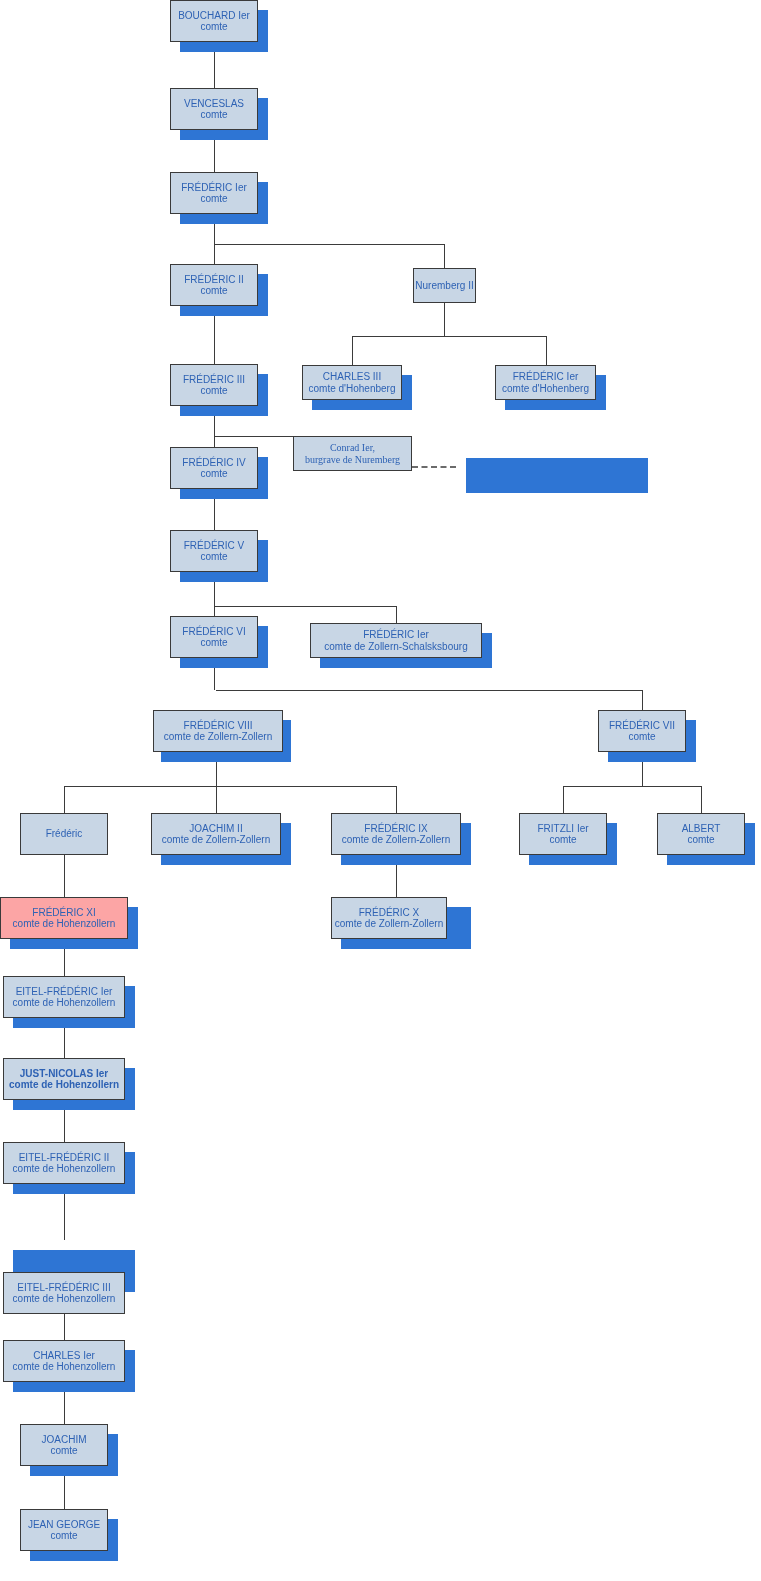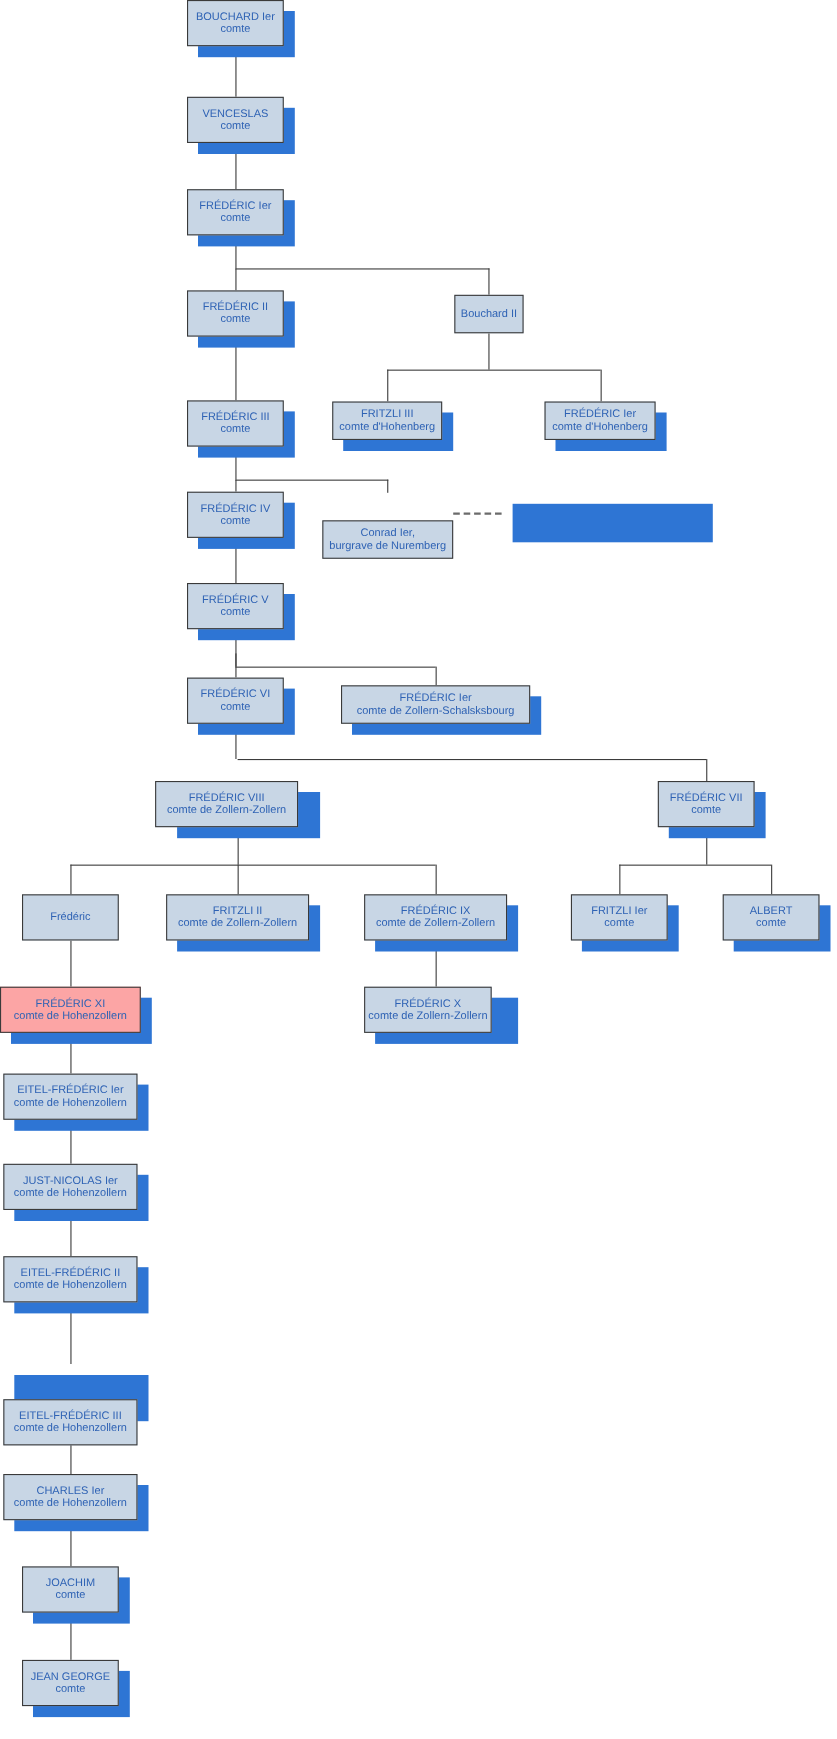--- a/index.html
+++ b/index.html
@@ -121,78 +121,78 @@
     <div class="node" style="left: 170px; top: 172px; width: 88px; height: 42px; background: rgb(200, 214, 229); border-color: rgb(58, 58, 58); color: rgb(46, 98, 180);">
       <span class="l1">FRÉDÉRIC Ier</span>
       <span class="l2">comte</span>
     </div>
     <div class="shadow" style="background: rgb(46, 117, 212); left: 180px; top: 274px; width: 88px; height: 42px;"></div>
     <div class="node" style="left: 170px; top: 264px; width: 88px; height: 42px; background: rgb(200, 214, 229); border-color: rgb(58, 58, 58); color: rgb(46, 98, 180);">
       <span class="l1">FRÉDÉRIC II</span>
       <span class="l2">comte</span>
     </div>
     <div class="node" style="left: 413px; top: 268px; width: 63px; height: 35px; background: rgb(200, 214, 229); border-color: rgb(58, 58, 58); color: rgb(46, 98, 180);">
-      <span class="l1">Bouchard II</span>
+      <span class="l1">Nuremberg II</span>
     </div>
     <div class="shadow" style="background: rgb(46, 117, 212); left: 180px; top: 374px; width: 88px; height: 42px;"></div>
     <div class="node" style="left: 170px; top: 364px; width: 88px; height: 42px; background: rgb(200, 214, 229); border-color: rgb(58, 58, 58); color: rgb(46, 98, 180);">
       <span class="l1">FRÉDÉRIC III</span>
       <span class="l2">comte</span>
     </div>
     <div class="shadow" style="background: rgb(46, 117, 212); left: 312px; top: 375px; width: 100px; height: 35px;"></div>
     <div class="node" style="left: 302px; top: 365px; width: 100px; height: 35px; background: rgb(200, 214, 229); border-color: rgb(58, 58, 58); color: rgb(46, 98, 180);">
-      <span class="l1">FRITZLI III</span>
+      <span class="l1">CHARLES III</span>
       <span class="l2">comte d'Hohenberg</span>
     </div>
     <div class="shadow" style="background: rgb(46, 117, 212); left: 505px; top: 375px; width: 101px; height: 35px;"></div>
     <div class="node" style="left: 495px; top: 365px; width: 101px; height: 35px; background: rgb(200, 214, 229); border-color: rgb(58, 58, 58); color: rgb(46, 98, 180);">
       <span class="l1">FRÉDÉRIC Ier</span>
       <span class="l2">comte d'Hohenberg</span>
     </div>
     <div class="shadow" style="background: rgb(46, 117, 212); left: 180px; top: 457px; width: 88px; height: 42px;"></div>
     <div class="node" style="left: 170px; top: 447px; width: 88px; height: 42px; background: rgb(200, 214, 229); border-color: rgb(58, 58, 58); color: rgb(46, 98, 180);">
       <span class="l1">FRÉDÉRIC IV</span>
       <span class="l2">comte</span>
     </div>
-    <div class="node" style="left: 293px; top: 473px; width: 119px; height: 35px; background: rgb(200, 214, 229); border-color: rgb(58, 58, 58); color: rgb(46, 98, 180);">
+    <div class="node" style="left: 293px; top: 436px; width: 119px; height: 35px; background: rgb(200, 214, 229); border-color: rgb(58, 58, 58); color: rgb(46, 98, 180); font-family: Liberation Serif, serif;">
       <span class="l1">Conrad Ier,</span>
       <span class="l2">burgrave de Nuremberg</span>
     </div>
     <div class="shadow" style="background: rgb(46, 117, 212); left: 466px; top: 458px; width: 182px; height: 35px;"></div>
     <div class="shadow" style="background: rgb(46, 117, 212); left: 180px; top: 540px; width: 88px; height: 42px;"></div>
     <div class="node" style="left: 170px; top: 530px; width: 88px; height: 42px; background: rgb(200, 214, 229); border-color: rgb(58, 58, 58); color: rgb(46, 98, 180);">
       <span class="l1">FRÉDÉRIC V</span>
       <span class="l2">comte</span>
     </div>
     <div class="shadow" style="background: rgb(46, 117, 212); left: 180px; top: 626px; width: 88px; height: 42px;"></div>
     <div class="node" style="left: 170px; top: 616px; width: 88px; height: 42px; background: rgb(200, 214, 229); border-color: rgb(58, 58, 58); color: rgb(46, 98, 180);">
       <span class="l1">FRÉDÉRIC VI</span>
       <span class="l2">comte</span>
     </div>
     <div class="shadow" style="background: rgb(46, 117, 212); left: 320px; top: 633px; width: 172px; height: 35px;"></div>
     <div class="node" style="left: 310px; top: 623px; width: 172px; height: 35px; background: rgb(200, 214, 229); border-color: rgb(58, 58, 58); color: rgb(46, 98, 180);">
       <span class="l1">FRÉDÉRIC Ier</span>
       <span class="l2">comte de Zollern-Schalsksbourg</span>
     </div>
     <div class="shadow" style="background: rgb(46, 117, 212); left: 161px; top: 720px; width: 130px; height: 42px;"></div>
-    <div class="node" style="left: 141px; top: 710px; width: 130px; height: 42px; background: rgb(200, 214, 229); border-color: rgb(58, 58, 58); color: rgb(46, 98, 180);">
+    <div class="node" style="left: 153px; top: 710px; width: 130px; height: 42px; background: rgb(200, 214, 229); border-color: rgb(58, 58, 58); color: rgb(46, 98, 180);">
       <span class="l1">FRÉDÉRIC VIII</span>
       <span class="l2">comte de Zollern-Zollern</span>
     </div>
     <div class="shadow" style="background: rgb(46, 117, 212); left: 608px; top: 720px; width: 88px; height: 42px;"></div>
     <div class="node" style="left: 598px; top: 710px; width: 88px; height: 42px; background: rgb(200, 214, 229); border-color: rgb(58, 58, 58); color: rgb(46, 98, 180);">
       <span class="l1">FRÉDÉRIC VII</span>
       <span class="l2">comte</span>
     </div>
     <div class="node" style="left: 20px; top: 813px; width: 88px; height: 42px; background: rgb(200, 214, 229); border-color: rgb(58, 58, 58); color: rgb(46, 98, 180);">
       <span class="l1">Frédéric</span>
     </div>
     <div class="shadow" style="background: rgb(46, 117, 212); left: 161px; top: 823px; width: 130px; height: 42px;"></div>
     <div class="node" style="left: 151px; top: 813px; width: 130px; height: 42px; background: rgb(200, 214, 229); border-color: rgb(58, 58, 58); color: rgb(46, 98, 180);">
-      <span class="l1">FRITZLI II</span>
+      <span class="l1">JOACHIM II</span>
       <span class="l2">comte de Zollern-Zollern</span>
     </div>
     <div class="shadow" style="background: rgb(46, 117, 212); left: 341px; top: 823px; width: 130px; height: 42px;"></div>
     <div class="node" style="left: 331px; top: 813px; width: 130px; height: 42px; background: rgb(200, 214, 229); border-color: rgb(58, 58, 58); color: rgb(46, 98, 180);">
       <span class="l1">FRÉDÉRIC IX</span>
       <span class="l2">comte de Zollern-Zollern</span>
     </div>
     <div class="shadow" style="background: rgb(46, 117, 212); left: 529px; top: 823px; width: 88px; height: 42px;"></div>
     <div class="node" style="left: 519px; top: 813px; width: 88px; height: 42px; background: rgb(200, 214, 229); border-color: rgb(58, 58, 58); color: rgb(46, 98, 180);">
       <span class="l1">FRITZLI Ier</span>
@@ -212,21 +212,21 @@
     <div class="node" style="left: 331px; top: 897px; width: 116px; height: 42px; background: rgb(200, 214, 229); border-color: rgb(58, 58, 58); color: rgb(46, 98, 180);">
       <span class="l1">FRÉDÉRIC X</span>
       <span class="l2">comte de Zollern-Zollern</span>
     </div>
     <div class="shadow" style="background: rgb(46, 117, 212); left: 13px; top: 986px; width: 122px; height: 42px;"></div>
     <div class="node" style="left: 3px; top: 976px; width: 122px; height: 42px; background: rgb(200, 214, 229); border-color: rgb(58, 58, 58); color: rgb(46, 98, 180);">
       <span class="l1">EITEL-FRÉDÉRIC Ier</span>
       <span class="l2">comte de Hohenzollern</span>
     </div>
     <div class="shadow" style="background: rgb(46, 117, 212); left: 13px; top: 1068px; width: 122px; height: 42px;"></div>
-    <div class="node" style="left: 3px; top: 1058px; width: 122px; height: 42px; background: rgb(200, 214, 229); border-color: rgb(58, 58, 58); color: rgb(46, 98, 180);">
+    <div class="node" style="left: 3px; top: 1058px; width: 122px; height: 42px; background: rgb(200, 214, 229); border-color: rgb(58, 58, 58); color: rgb(46, 98, 180); font-weight: bold;">
       <span class="l1">JUST-NICOLAS Ier</span>
       <span class="l2">comte de Hohenzollern</span>
     </div>
     <div class="shadow" style="background: rgb(46, 117, 212); left: 13px; top: 1152px; width: 122px; height: 42px;"></div>
     <div class="node" style="left: 3px; top: 1142px; width: 122px; height: 42px; background: rgb(200, 214, 229); border-color: rgb(58, 58, 58); color: rgb(46, 98, 180);">
       <span class="l1">EITEL-FRÉDÉRIC II</span>
       <span class="l2">comte de Hohenzollern</span>
     </div>
     <div class="shadow" style="background: rgb(46, 117, 212); left: 13px; top: 1250px; width: 122px; height: 42px;"></div>
     <div class="node" style="left: 3px; top: 1240px; width: 122px; height: 42px; background: rgb(200, 214, 229); border-color: rgb(58, 58, 58); color: rgb(46, 98, 180); margin-top: 32px;">

